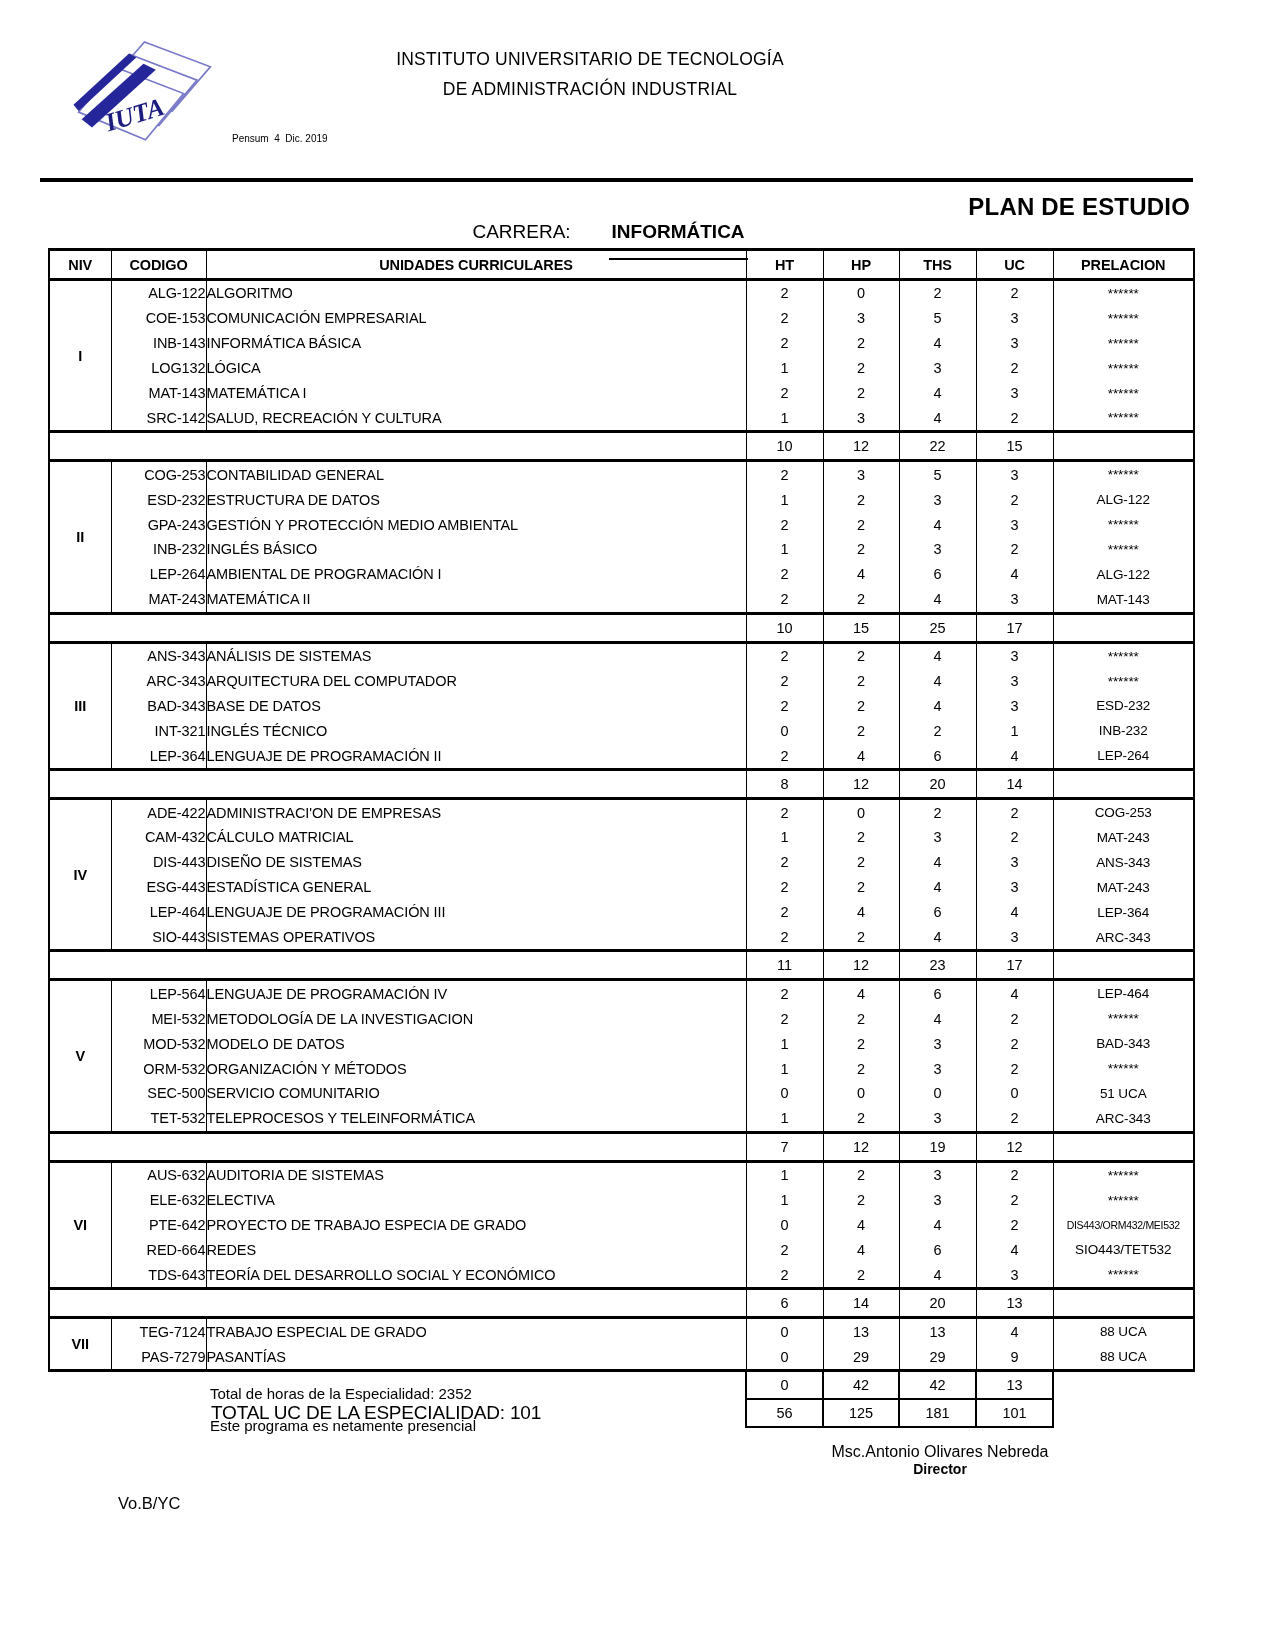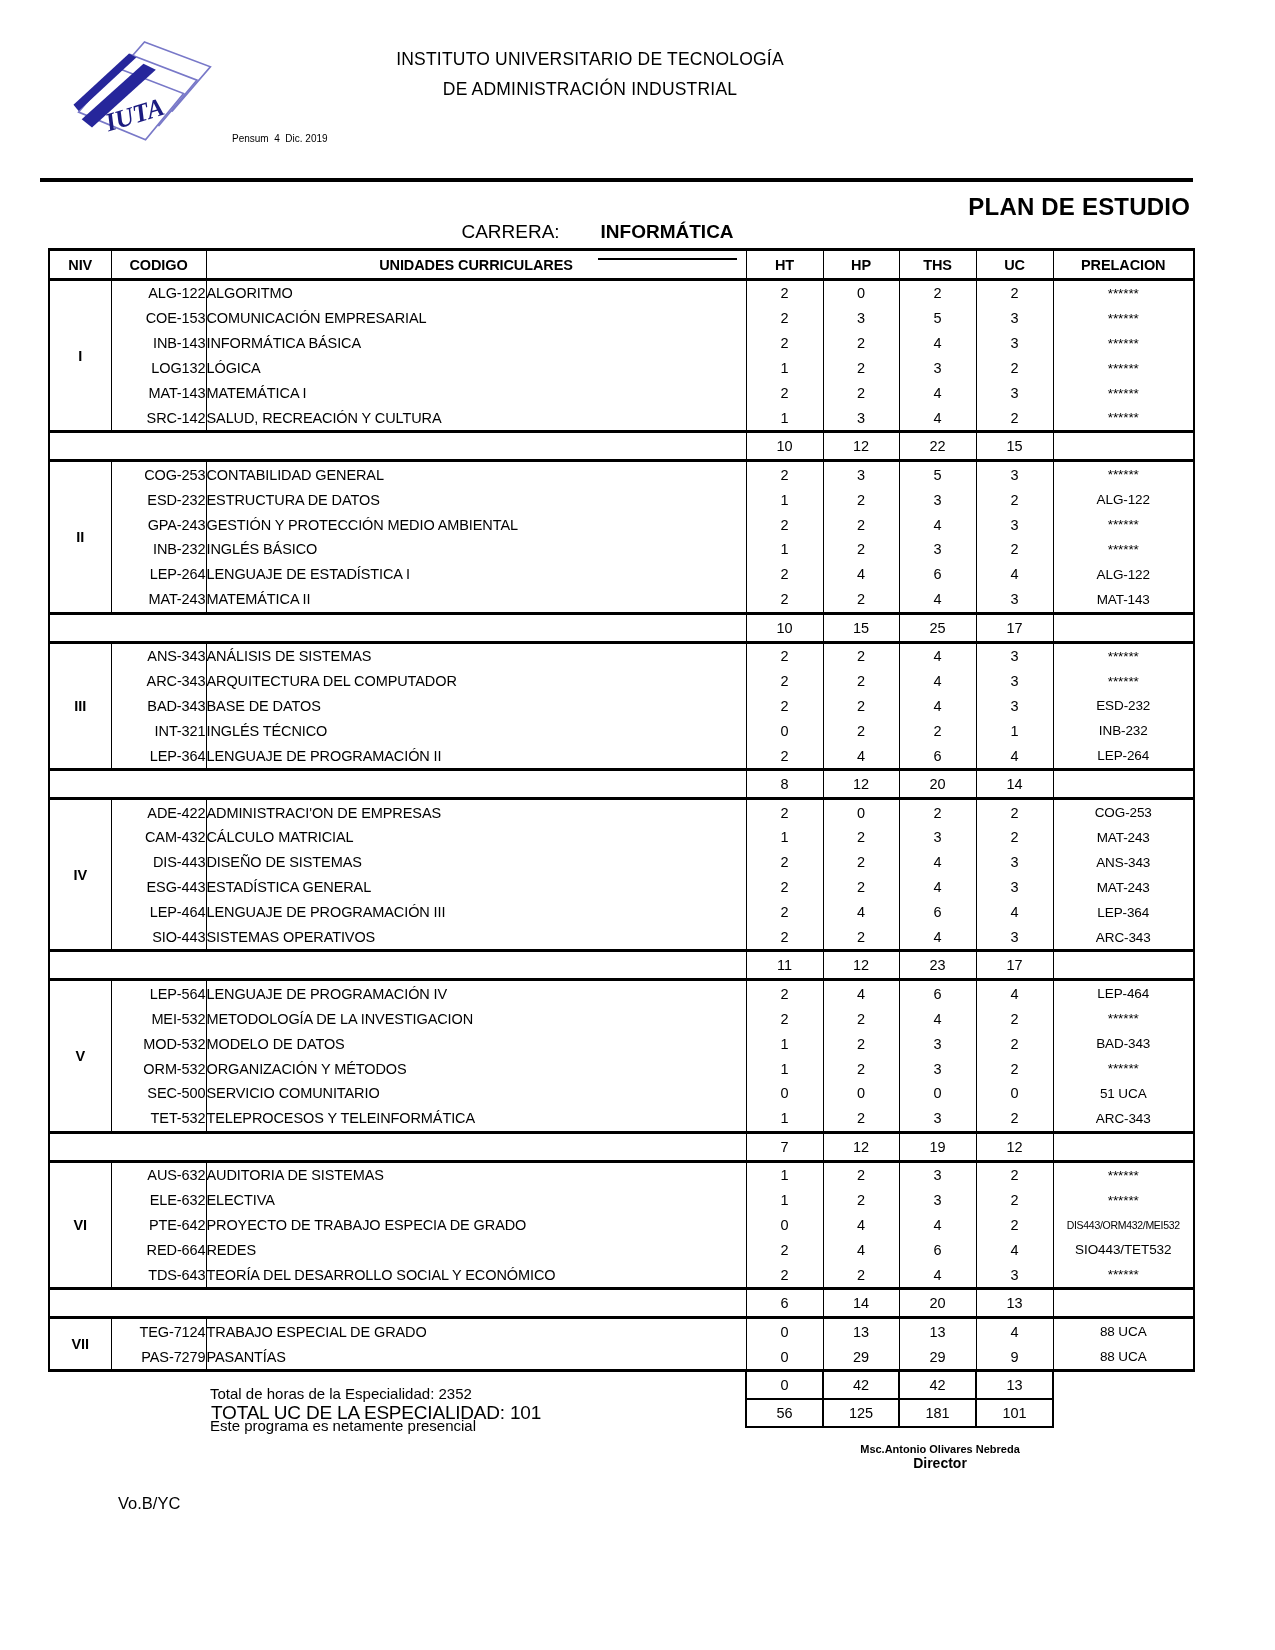--- a/index.html
+++ b/index.html
@@ -21,21 +21,21 @@
   .pensum{
     position:absolute;left:204px;top:133px;
     font-size:10px;white-space:pre;margin-left:28px;
   }
   .rule{position:absolute;left:40px;top:178px;width:1153px;height:4px;background:#000;}
   .doc-title{
     position:absolute;left:0;top:193px;width:1190px;
     text-align:right;font-size:24px;font-weight:bold;letter-spacing:.2px;
   }
   .career-line{
-    position:absolute;left:4px;top:221px;width:1190px;
+    position:absolute;left:15px;top:221px;width:1190px;
     display:flex;justify-content:center;align-items:baseline;gap:38px;
     font-size:19px;
   }
   .career-value{font-weight:bold;border-bottom:2.5px solid #000;padding:0 3px 15px 3px;}
   
   table.plan{
     position:absolute;left:48px;top:248px;
     width:1145px;border-collapse:collapse;table-layout:fixed;
     font-size:14.5px;letter-spacing:-0.1px;padding-left:17px;
   }
@@ -61,21 +61,21 @@
   tbody.end td.niv{border-bottom:3px solid #000;}
   tbody.floats td{height:26px;border:none;}
   tbody.floats td.num{border:2px solid #000;}
   tbody.floats td.total-label{
     text-align:left;padding-left:162px;font-size:19px;letter-spacing:-0.2px;
   }
   
   .foot-hours{position:absolute;left:210px;top:1385px;font-size:15px;}
   .foot-note{position:absolute;left:210px;top:1417px;font-size:15px;}
   .sign-block{position:absolute;left:780px;top:1443px;width:320px;text-align:center;}
-  .sign-name{font-size:11px;font-weight:bold;}
+  .sign-name{font-size:16px;font-weight:normal;}
   .sign-title{font-size:14px;font-weight:bold;}
   .vob{position:absolute;left:118px;top:1494px;font-size:16.5px;}
 </style>
 </head>
 <body>
 
 <div class="page">
 
   <svg class="logo" viewBox="0 0 140 102">
     <g stroke="#7878c8" stroke-width="1.6" fill="#ffffff">
@@ -227,21 +227,21 @@
           <td class="cod">INB-232</td>
           <td class="nom">INGLÉS BÁSICO</td>
           <td class="num">1</td>
           <td class="num">2</td>
           <td class="num">3</td>
           <td class="num">2</td>
           <td class="pre">******</td>
         </tr>
         <tr class="course">
           <td class="cod">LEP-264</td>
-          <td class="nom">LENGUAJE DE ESTADÍSTICA I</td>
+          <td class="nom">AMBIENTAL DE PROGRAMACIÓN I</td>
           <td class="num">2</td>
           <td class="num">4</td>
           <td class="num">6</td>
           <td class="num">4</td>
           <td class="pre">ALG-122</td>
         </tr>
         <tr class="course">
           <td class="cod">MAT-243</td>
           <td class="nom">MATEMÁTICA II</td>
           <td class="num">2</td>

